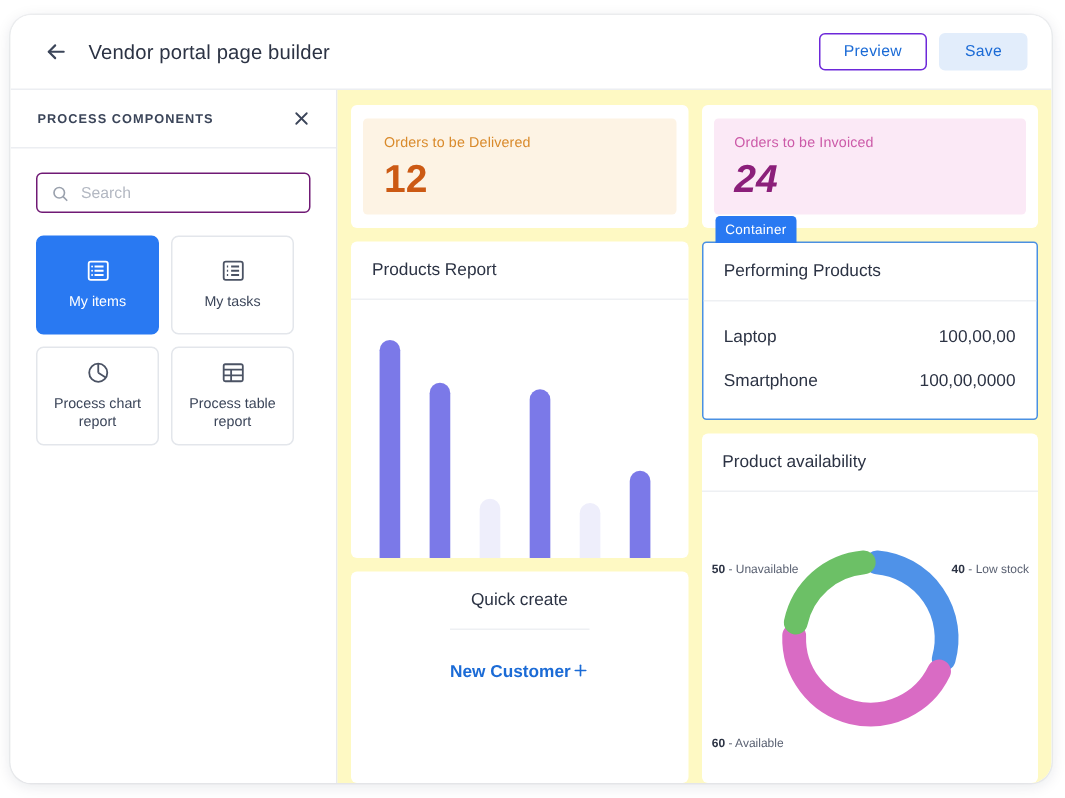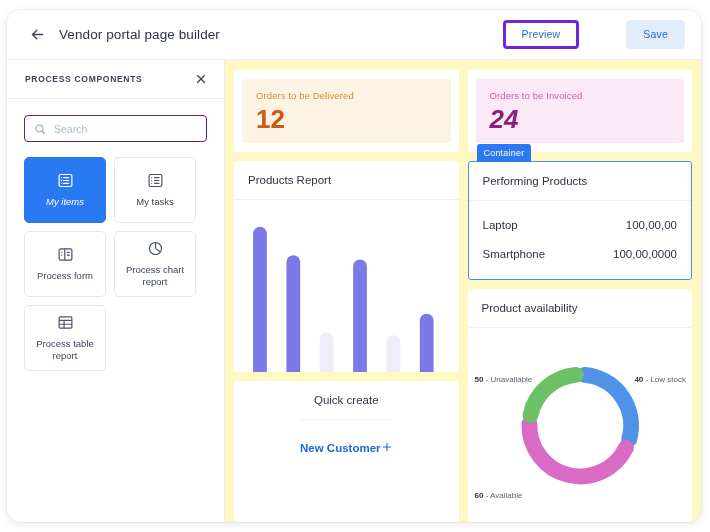--- a/index.html
+++ b/index.html
@@ -47,27 +47,26 @@
     font-size: 10.5px;
     border-radius: 4px;
     padding: 6px 16px;
     cursor: pointer;
     line-height: 1;
     letter-spacing: .2px;
   }
   .btn-preview {
     color: #1b6bd6;
     background: #ffffff;
-    border: 3px solid #6d28d9;
+    border: 1px solid #6d28d9;
   }
   .btn-save {
     color: #1b6bd6;
     background: #e2edfb;
     border: 1px solid #e2edfb;
-    margin-left: 39px;
   }
 
   
   #body-split { display: flex; height: 462px; }
 
   
   #sidebar {
     width: 218px;
     background: #ffffff;
     border-right: 1px solid #e8eaef;
@@ -135,21 +134,21 @@
     border-color: #2979f2;
   }
   .comp-tile .tile-icon { color: #4b5364; display: flex; }
   .comp-tile.active .tile-icon { color: #ffffff; }
   .comp-tile .tile-label {
     font-size: 9.5px;
     color: #3b4559;
     text-align: center;
     line-height: 1.28;
   }
-  .comp-tile.active .tile-label { color: #ffffff; font-style: italic; }
+  .comp-tile.active .tile-label { color: #ffffff; }
 
   
   #canvas {
     flex: 1;
     background: #fef9c3;
     padding: 10px 9px 0 9px;
     display: flex; gap: 9px;
     overflow: hidden;
   }
   #canvas-inner {
@@ -324,33 +323,20 @@
                   <line x1="10" y1="12" x2="17.5" y2="12"></line>
                   <line x1="10" y1="16" x2="17.5" y2="16"></line>
                   <line x1="6" y1="8" x2="7.2" y2="8"></line>
                   <line x1="6" y1="12" x2="7.2" y2="12"></line>
                   <line x1="6" y1="16" x2="7.2" y2="16"></line>
                 </svg>
             </span>
             <span class="tile-label">My tasks</span>
           </div>
 
-          <div class="comp-tile">
-            <span class="tile-icon">
-              <svg width="17" height="17" viewBox="0 0 24 24" fill="none" stroke="currentColor" stroke-width="1.7">
-                  <rect x="3" y="4" width="18" height="16" rx="2"></rect>
-                  <line x1="11" y1="4" x2="11" y2="20"></line>
-                  <line x1="14" y1="9" x2="18" y2="9"></line>
-                  <line x1="14" y1="13" x2="18" y2="13"></line>
-                  <circle cx="6.8" cy="9" r=".85" fill="currentColor" stroke="none"></circle>
-                  <circle cx="6.8" cy="13" r=".85" fill="currentColor" stroke="none"></circle>
-                </svg>
-            </span>
-            <span class="tile-label">Process form</span>
-          </div>
 
           <div class="comp-tile">
             <span class="tile-icon">
               <svg width="17" height="17" viewBox="0 0 24 24" fill="none" stroke="currentColor" stroke-width="1.7">
                   <circle cx="12" cy="12" r="8.5"></circle>
                   <line x1="12" y1="12" x2="12" y2="3.5"></line>
                   <line x1="12" y1="12" x2="19" y2="16.5"></line>
                 </svg>
             </span>
             <span class="tile-label">Process chart report</span>

